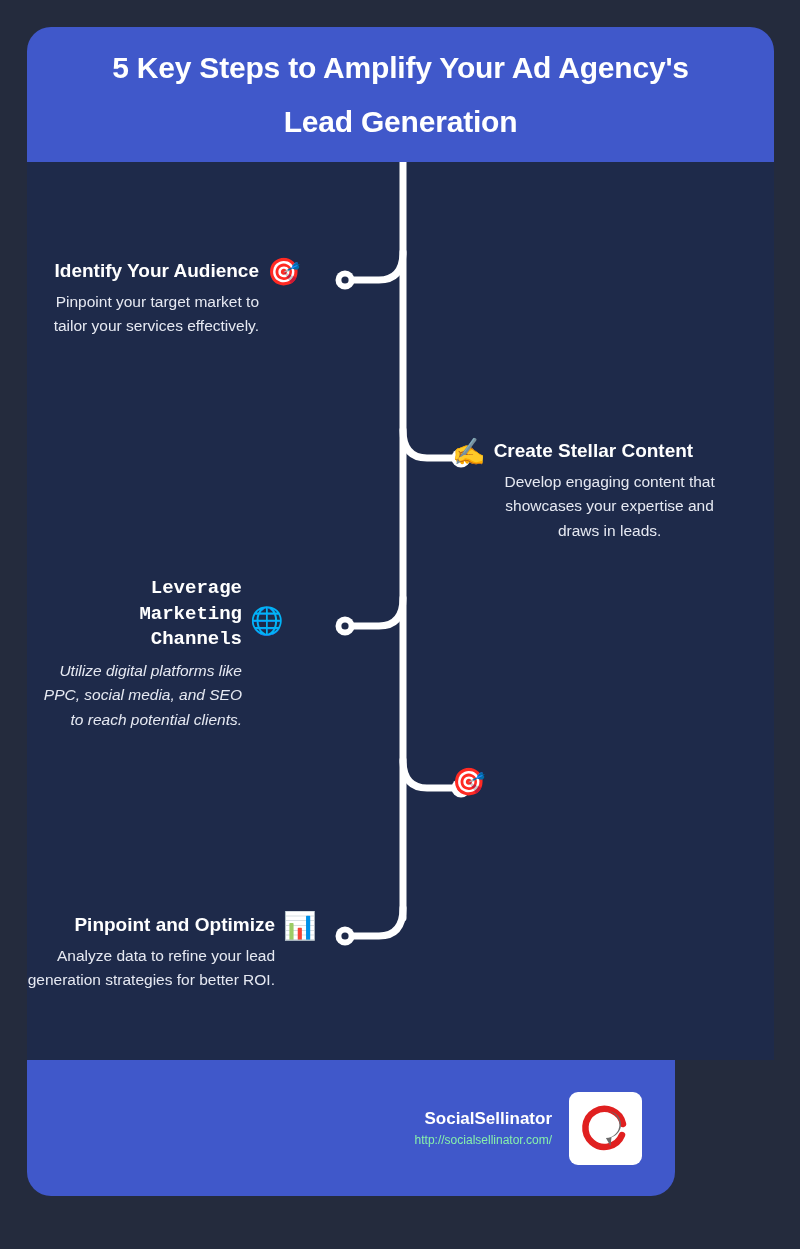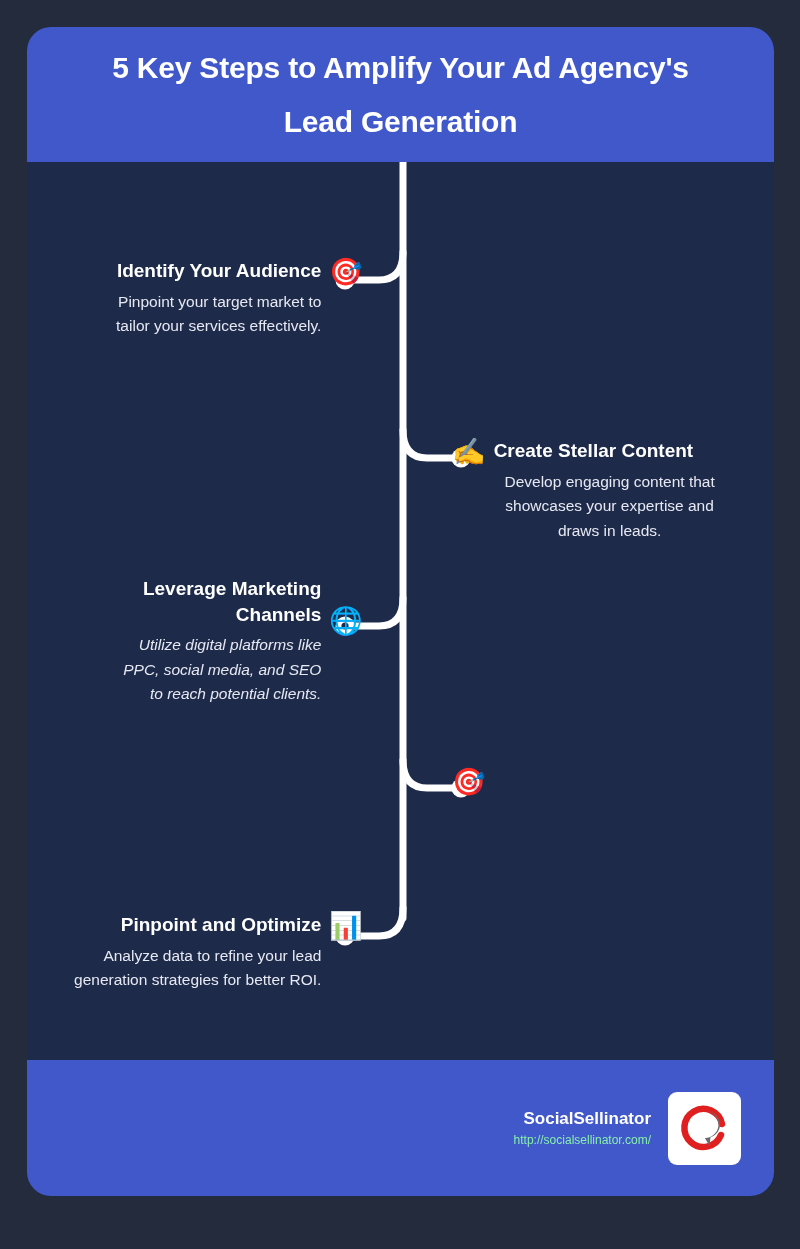--- a/index.html
+++ b/index.html
@@ -50,21 +50,21 @@
     width:747px; height:898px;
     pointer-events:none;
   }
 
   
   .step {
     position:absolute;
     display:flex;
     align-items:flex-start;
   }
-  .step-left  { left:16px;  width:320px; justify-content:flex-end; }
+  .step-left  { left:0px;  width:320px; }
   .step-right { left:425px; width:322px; justify-content:flex-start; }
 
   .step-text { display:flex; flex-direction:column; }
   .step-left  .step-text { align-items:flex-end;   text-align:right; }
   .step-right .step-text { align-items:flex-start; text-align:center; }
 
   .step-title {
     color:#ffffff;
     font-size:19px;
     font-weight:bold;
@@ -82,21 +82,21 @@
     line-height:1;
     flex:0 0 auto;
   }
   .step-left  .step-icon { margin-left:8px; margin-top:1px; }
   .step-right .step-icon { margin-right:8px; margin-top:1px; }
 
   
   .footer {
     position:absolute;
     left:27px; top:1060px;
-    width:747px; height:136px;
+    width:648px; height:136px;
     background:#4058ca;
     border-radius:0 0 24px 24px;
     display:flex;
     align-items:center;
     justify-content:flex-end;
     padding-right:33px;
     gap:17px;
   }
   .footer-text { display:flex; flex-direction:column; align-items:flex-end; }
   .footer-brand {
@@ -174,21 +174,21 @@
     <div class="step step-right" style="top:276px;">
       <div class="step-icon">✍️</div>
       <div class="step-text">
         <div class="step-title">Create Stellar Content</div>
         <div class="step-desc" style="max-width:232px;">Develop engaging content that showcases your expertise and draws in leads.</div>
       </div>
     </div>
 
     <div class="step step-left" style="top:414px;">
       <div class="step-text">
-        <div class="step-title" style="max-width:190px;">Leverage Marketing Channels</div>
+        <div class="step-title" style="max-width:190px;font-family:Liberation Mono, monospace;">Leverage Marketing Channels</div>
         <div class="step-desc" style="max-width:215px;font-style:italic;">Utilize digital platforms like PPC, social media, and SEO to reach potential clients.</div>
       </div>
       <div class="step-icon" style="margin-top:32px;">🌐</div>
     </div>
 
     <div class="step step-right" style="top:606px;">
       <div class="step-icon">🎯</div>
     </div>
 
     <div class="step step-left" style="top:750px;">

